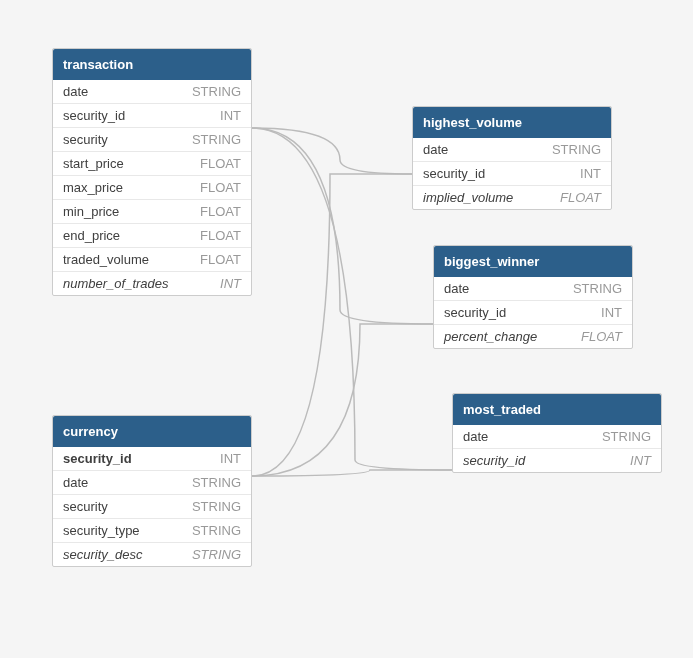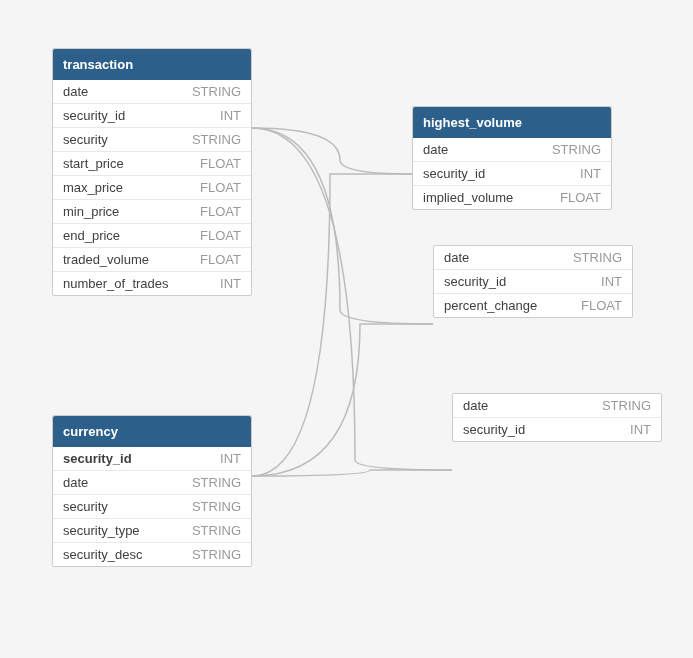--- a/index.html
+++ b/index.html
@@ -33,20 +33,21 @@
       border-radius: 2px 2px 0 0;
     }
     .table-row {
       display: flex;
       justify-content: space-between;
       padding: 4px 10px;
       border-bottom: 1px solid #e8e8e8;
     }
     .table-row:last-child {
       border-bottom: none;
+      font-style: italic;
     }
     .col-name {
       color: #404040;
       font-weight: normal;
     }
     .col-name.primary-key {
       font-weight: bold;
     }
     .col-type {
       color: #999;
@@ -154,35 +155,37 @@
       <span class="col-name">security_id</span>
       <span class="col-type">INT</span>
     </div>
     <div class="table-row">
       <span class="col-name">implied_volume</span>
       <span class="col-type">FLOAT</span>
     </div>
   </div>
 
   <div class="table-box" style="left:433px;top:245px;width:200px;">
+    <div class="table-header">biggest_winner</div>
     <div class="table-row">
       <span class="col-name">date</span>
       <span class="col-type">STRING</span>
     </div>
     <div class="table-row">
       <span class="col-name">security_id</span>
       <span class="col-type">INT</span>
     </div>
     <div class="table-row">
       <span class="col-name">percent_change</span>
       <span class="col-type">FLOAT</span>
     </div>
   </div>
 
   <div class="table-box" style="left:452px;top:393px;width:210px;">
+    <div class="table-header">most_traded</div>
     <div class="table-row">
       <span class="col-name">date</span>
       <span class="col-type">STRING</span>
     </div>
     <div class="table-row">
       <span class="col-name">security_id</span>
       <span class="col-type">INT</span>
     </div>
   </div>
 </div>

